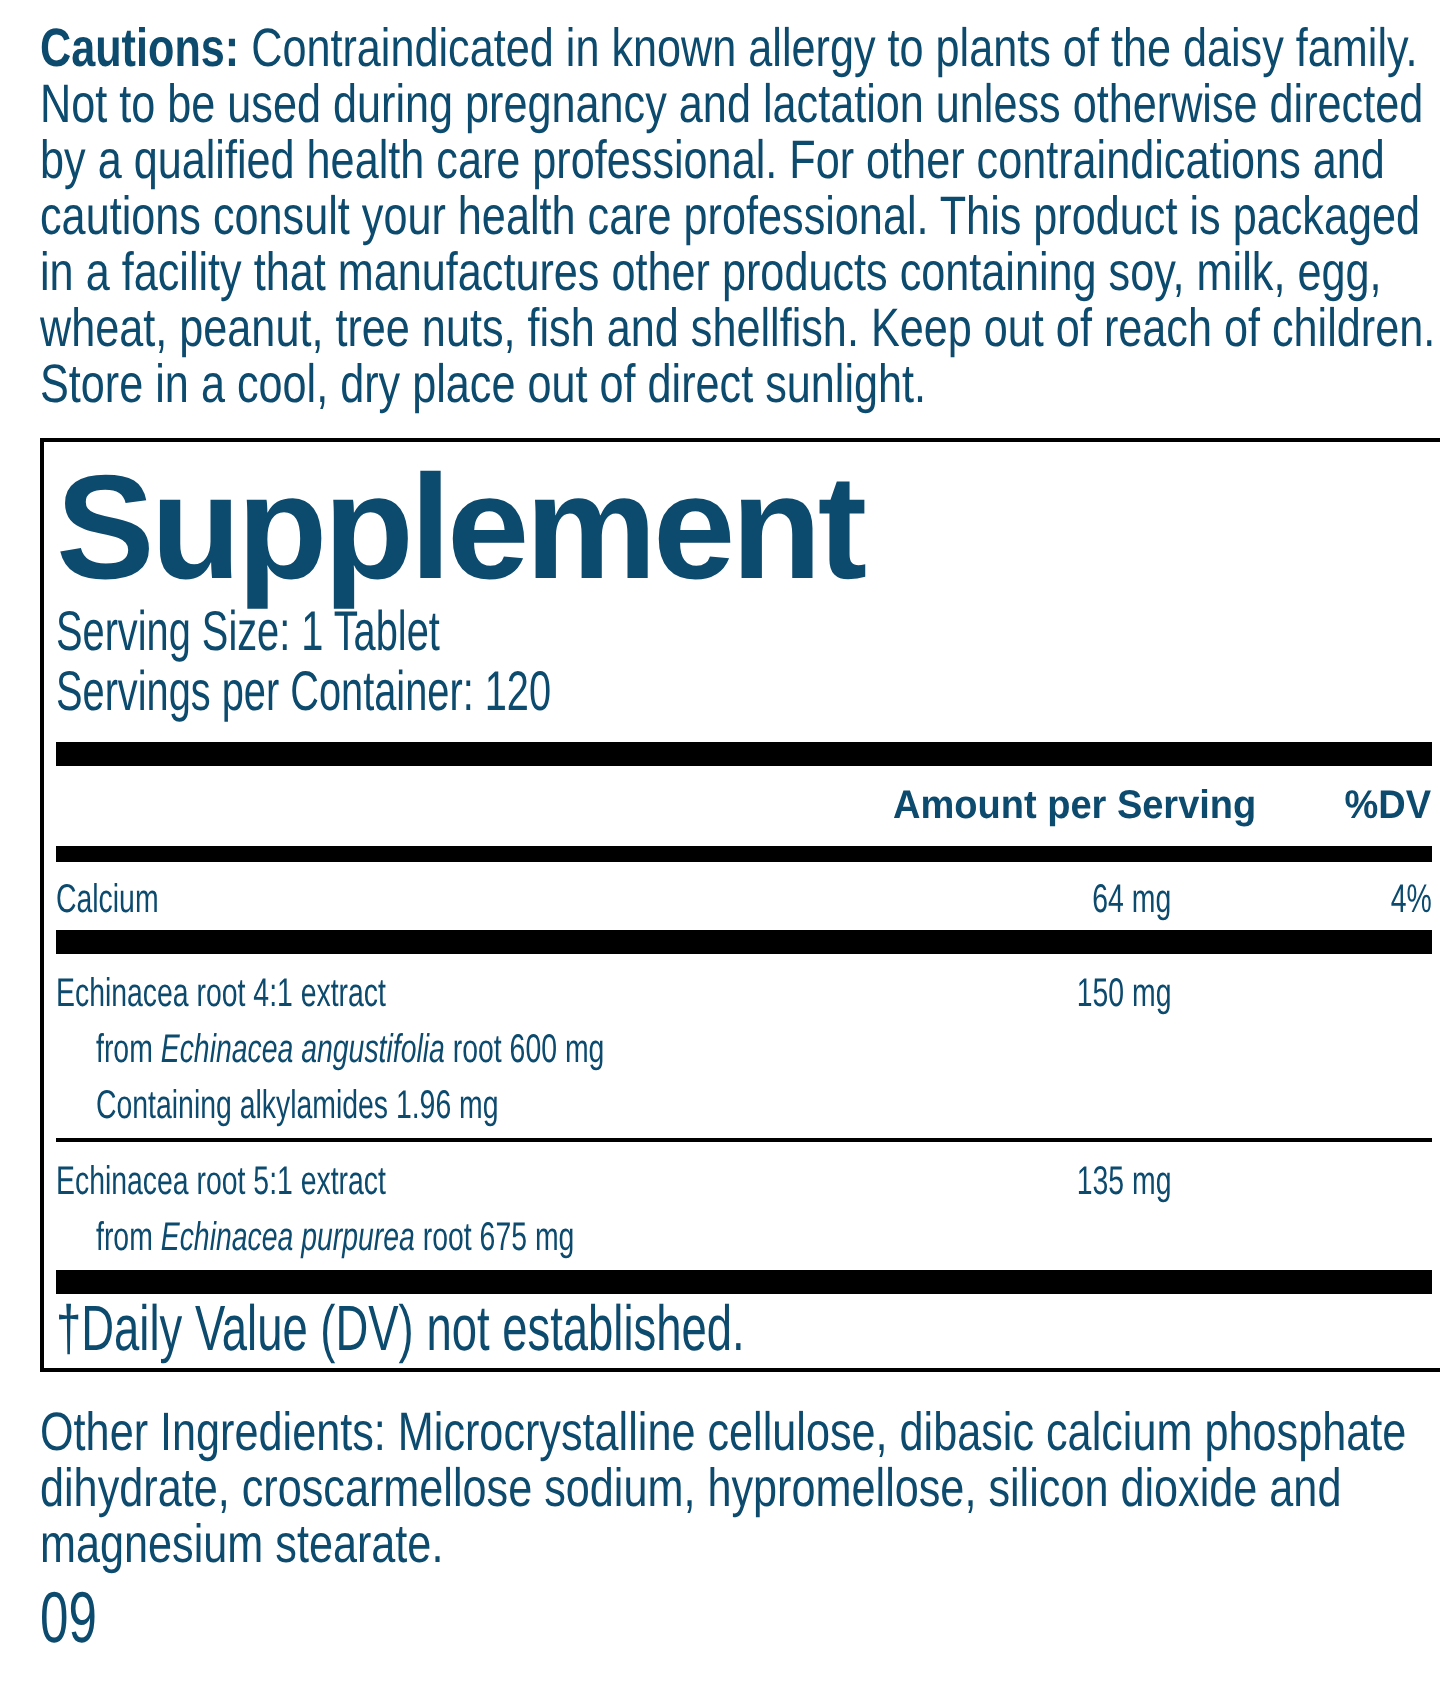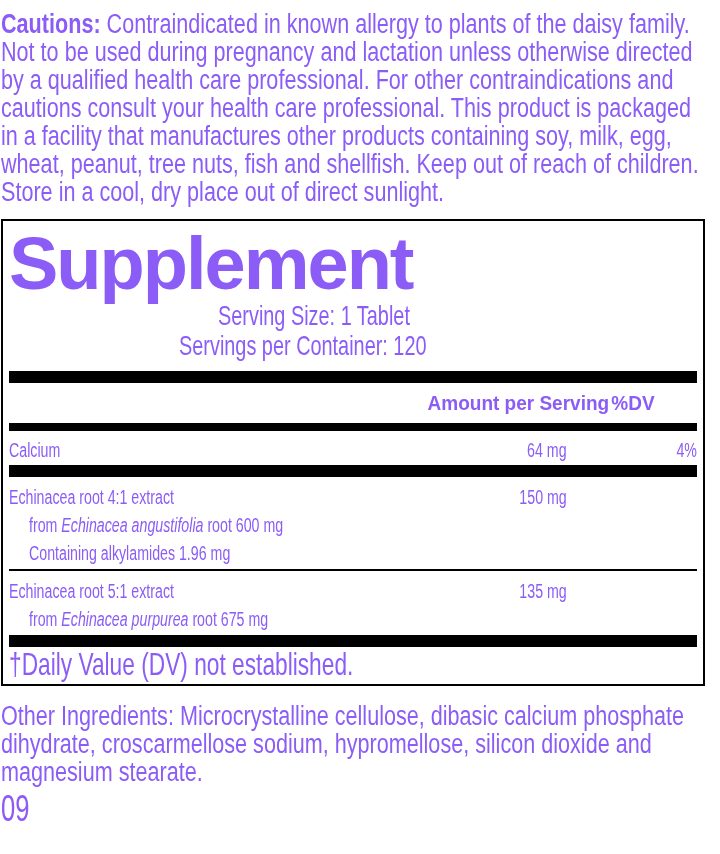--- a/index.html
+++ b/index.html
@@ -1,18 +1,18 @@
 <!DOCTYPE html>
 <html><head>
 <meta charset="utf-8">
 <style>
   html,body{margin:0;padding:0;overflow:hidden;background:#ffffff;}
   .page{
     position:relative;width:720px;height:854px;box-sizing:border-box;
-    padding:10px 1px 0;background:#ffffff;color:#8b5cf6;
+    padding:10px 20px 0;background:#ffffff;color:#0c4a6e;
     font-family:"Liberation Sans","DejaVu Sans",sans-serif;
   }
   
   .para{
     font-size:27px;line-height:28px;margin:0;
     width:880px;transform:scaleX(0.80);transform-origin:0 0;
   }
   .cx{display:inline-block;white-space:nowrap;transform:scaleX(0.71);transform-origin:0 50%;}
   .cx-r{display:inline-block;white-space:nowrap;transform:scaleX(0.71);transform-origin:100% 50%;}
   .hcx-r{display:inline-block;white-space:nowrap;transform:scaleX(0.95);transform-origin:100% 50%;}
@@ -20,31 +20,31 @@
   
   .panel{
     margin-top:13px;width:704px;box-sizing:border-box;
     border:2px solid #000;padding:0 6px 3px;background:#fff;
   }
   .title{
     display:flex;justify-content:space-between;align-items:baseline;
     margin:0;padding-top:6px;font-size:74px;line-height:74px;
     font-weight:bold;letter-spacing:-2px;white-space:nowrap;
   }
-  .serving{font-size:28px;line-height:30px;text-align:center;}
+  .serving{font-size:28px;line-height:30px;}
   .bar{background:#000;width:100%;}
   .bar.thick{height:12px;}
   .bar.med{height:8px;}
   .bar.thin{height:2px;}
   .bar.b1{margin-top:10px;}
   .head-row{
     display:grid;grid-template-columns:1fr auto 88px;
     align-items:baseline;font-weight:bold;font-size:20px;line-height:40px;
   }
-  .head-row .dvh{text-align:left;}
+  .head-row .dvh{text-align:right;}
   .trow{
     display:grid;grid-template-columns:1fr 134px 130px;
     font-size:20px;line-height:28px;padding:6px 0 2px;
   }
   .trow.first{padding-top:5px;padding-bottom:1px;}
   .tname{}
   .subline{padding-left:20px;}
   .subline em{font-style:italic;}
   .tamt{text-align:right;}
   .tdv{text-align:right;}

